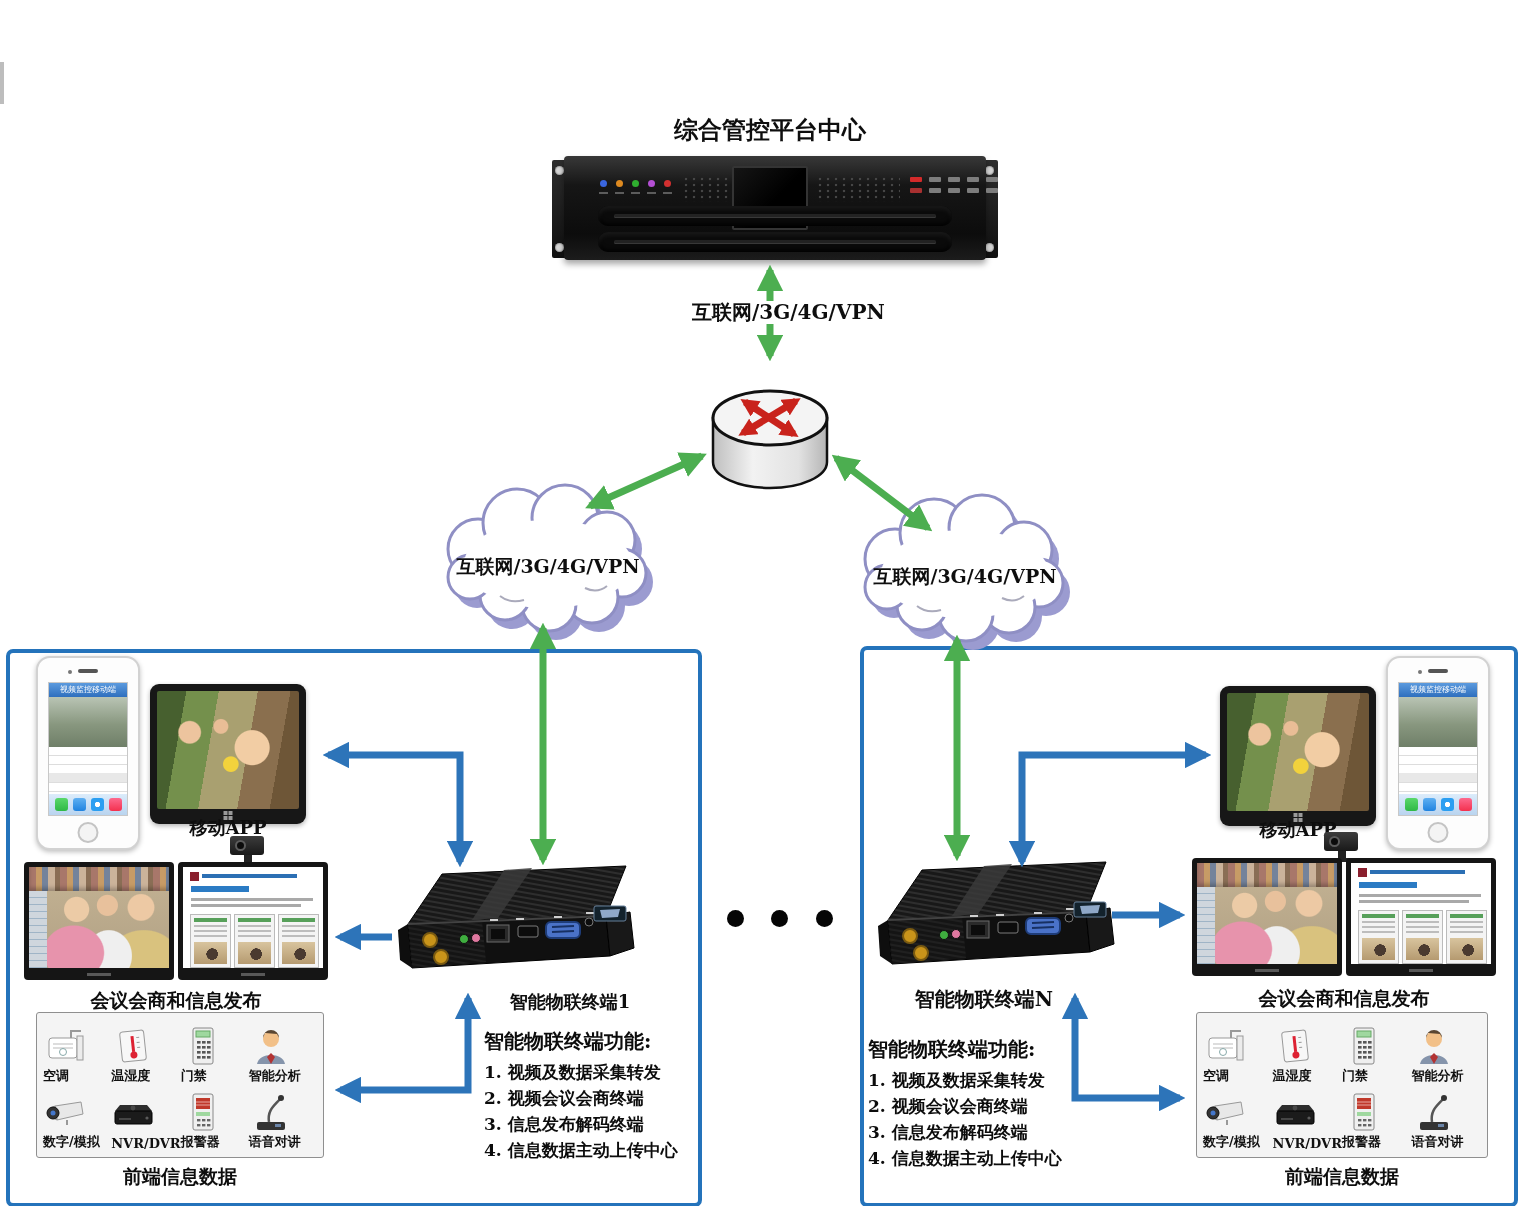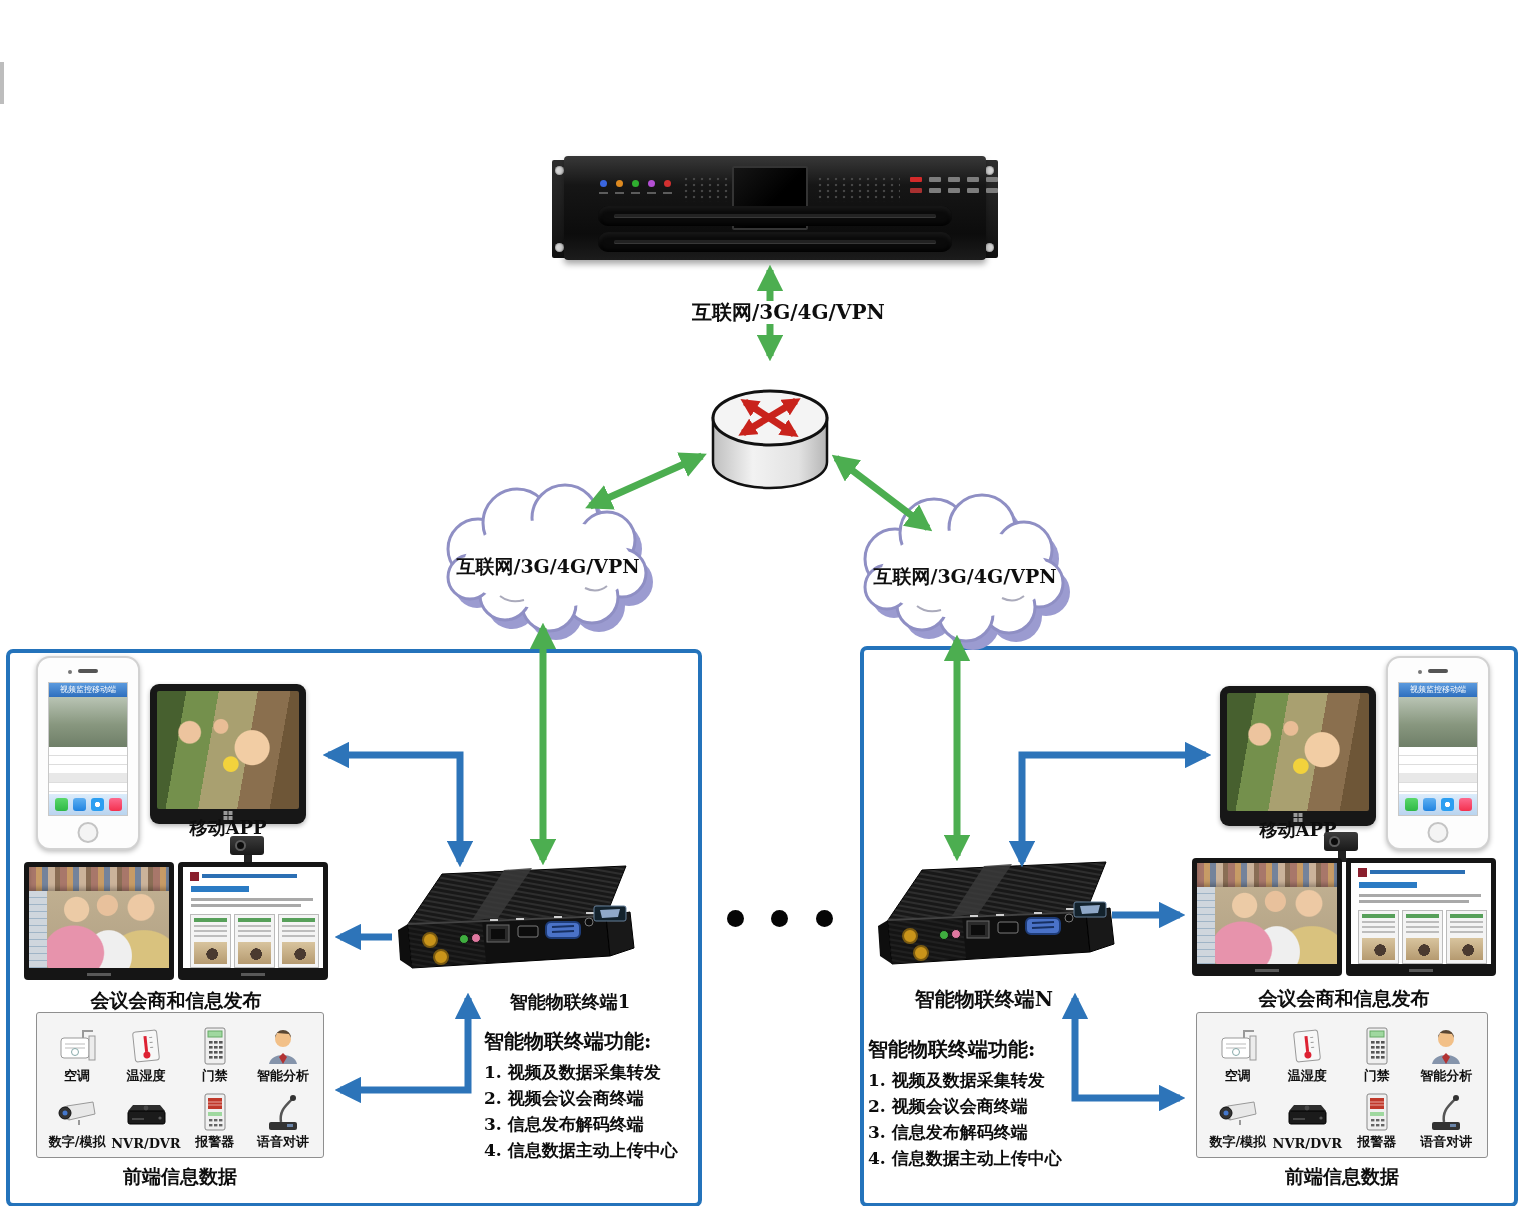--- a/index.html
+++ b/index.html
@@ -99,38 +99,39 @@
       background:radial-gradient(circle at 55% 55%,#4a3a30 0 26%,rgba(74,58,48,0) 27%),linear-gradient(#d8c49e,#b59a70);}
   .cam{position:absolute;width:40px;height:30px;}
   .cam-body{position:absolute;left:2px;top:0;width:34px;height:19px;background:linear-gradient(#3c3c3c,#191919);border-radius:3px;}
   .cam-lens{position:absolute;left:7px;top:4px;width:11px;height:11px;border-radius:50%;background:#0b0b0b;border:2px solid #5c5c5c;box-sizing:border-box;}
   .cam-neck{position:absolute;left:16px;top:19px;width:8px;height:7px;background:#222;}
   .cam-foot{position:absolute;left:7px;top:26px;width:26px;height:4px;background:#222;border-radius:2px;}
 
   
   .grid{position:absolute;background:#f4f4f4;border:1px solid #8f8f8f;border-radius:3px;
         display:grid;grid-template-columns:repeat(4,1fr);padding:8px 6px 6px 6px;box-sizing:border-box;row-gap:2px;}
-  .cell{display:flex;flex-direction:column;align-items:center;justify-content:flex-end;}
+  .cell{display:flex;flex-direction:column;align-items:flex-start;justify-content:flex-end;}
   .cell .ic{height:42px;display:flex;align-items:center;}
   .cell .cl{font-size:13px;font-weight:bold;color:#111;white-space:nowrap;}
 
   
   .funcs{position:absolute;text-align:left;color:#0c0c0c;font-weight:bold;}
   .funcs .ft{font-size:20px;margin-bottom:4px;}
   .funcs .fi{font-size:17px;line-height:26px;white-space:nowrap;}
 
   .minipc{position:absolute;width:254px;height:132px;}
 </style>
 </head>
 <body>
 
 <div class="canvas">
 
   <div class="artifact"></div>
 
+  <div class="lbl" style="left:620px;top:116px;width:300px;font-size:24px;">综合管控平台中心</div>
 
   <div class="server">
     <div class="sv-ear" style="left:0;">
       <div class="sv-screw" style="top:6px;"></div>
         <div class="sv-screw" style="bottom:6px;"></div>
     </div>
     <div class="sv-ear" style="right:0;">
       <div class="sv-screw" style="top:6px;"></div>
         <div class="sv-screw" style="bottom:6px;"></div>
     </div>

